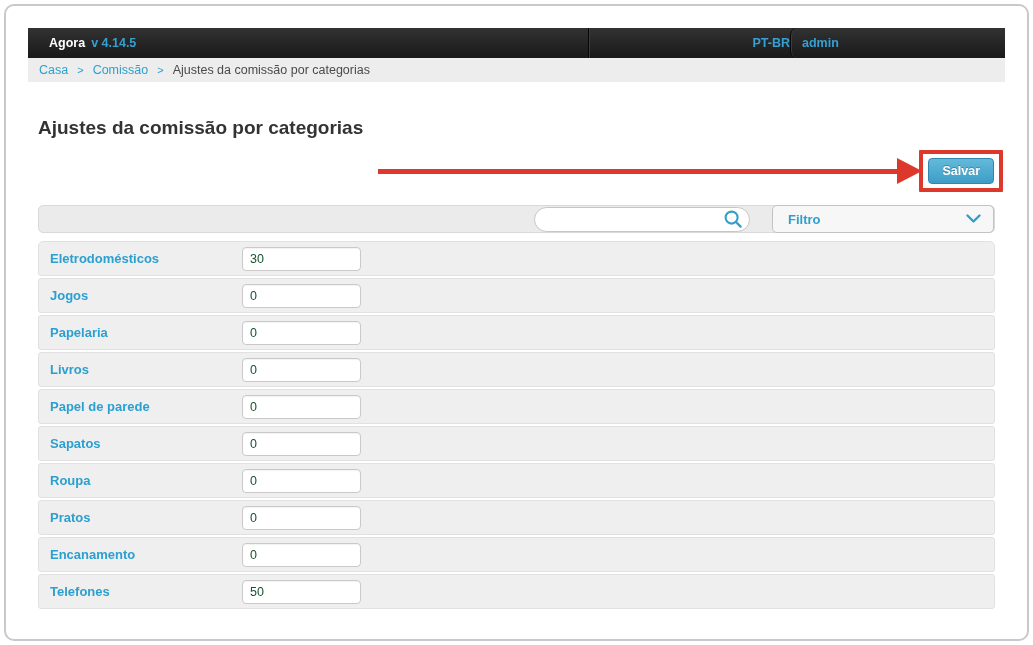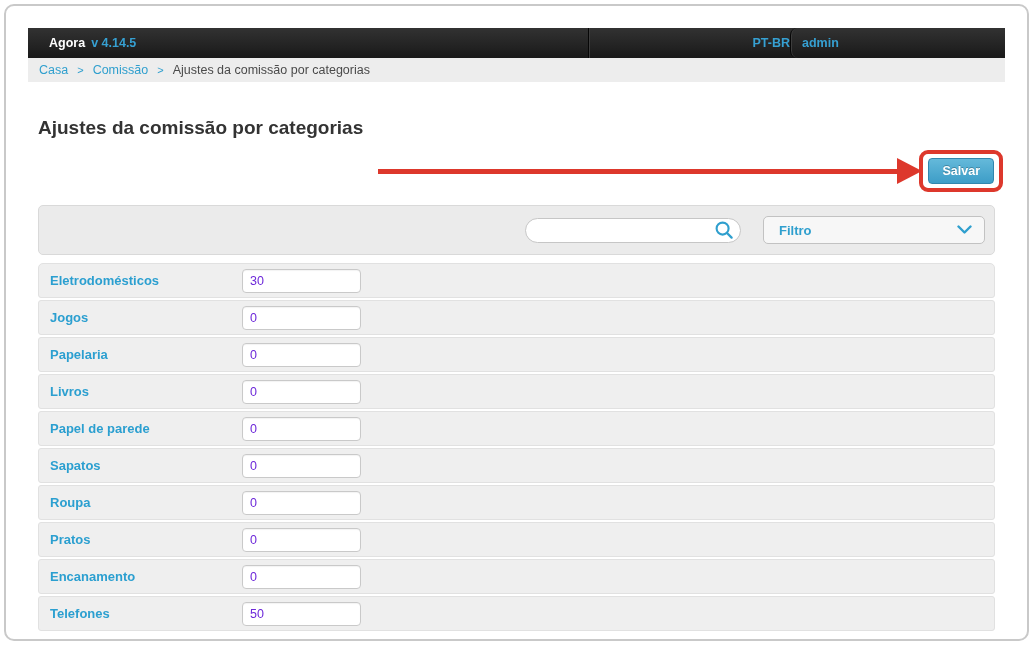--- a/index.html
+++ b/index.html
@@ -20,40 +20,40 @@
   .breadcrumb{height:24px;background:#ededed;display:flex;align-items:center;gap:9px;padding:0 11px;font-size:12.5px;}
   .crumb-link{color:#2f9fce;text-decoration:none;cursor:pointer;}
   .crumb-sep{color:#2f9fce;font-size:11px;}
   .crumb-current{color:#4a4a4a;}
 
   .main{margin:0 10px;position:relative;}
   .page-title{margin:35px 0 0;font-size:19px;font-weight:bold;color:#333;}
 
   
   .save-row{margin-top:10px;height:44px;position:relative;display:flex;justify-content:flex-end;align-items:center;}
-  .annotation-box{border:4px solid #dd382c;border-radius:9px;padding:4px 5px;background:transparent;margin-right:-8px;display:flex;justify-content:flex-end;}
+  .annotation-box{border:4px solid #dd382c;border-radius:1px;padding:4px 5px;background:transparent;margin-right:-8px;display:flex;justify-content:flex-end;}
   .btn-save{background:linear-gradient(180deg,#64b9da,#3d9dc7);border:1px solid #3186ad;border-radius:4px;color:#fff;font-weight:bold;font-size:12.5px;padding:5px 13px;text-shadow:0 -1px 0 rgba(0,0,0,.25);cursor:pointer;font-family:inherit;}
   .annotation-arrow{position:absolute;right:73px;top:50%;transform:translateY(-50%);display:flex;align-items:center;pointer-events:none;}
   .arrow-line{width:520px;height:5px;background:#dd382c;}
   .arrow-head{width:0;height:0;border-left:25px solid #dd382c;border-top:13px solid transparent;border-bottom:13px solid transparent;margin-left:-1px;}
 
   
-  .toolbar{margin-top:12px;height:50px;background:#ebebeb;border:1px solid #d9d9d9;border-radius:5px;display:flex;align-items:center;justify-content:flex-end;gap:22px;padding-right:9px;box-sizing:border-box;}
+  .toolbar{margin-top:12px;height:28px;background:#ebebeb;border:1px solid #d9d9d9;border-radius:5px;display:flex;align-items:center;justify-content:flex-end;gap:22px;box-sizing:border-box;}
   .search-pill{width:216px;height:25px;background:#fff;border:1px solid #c6c6c6;border-radius:13px;display:flex;align-items:center;box-sizing:border-box;padding:0 6px 0 12px;}
   .search-input{flex:1;border:none;outline:none;background:transparent;font-size:12.5px;color:#444;font-family:inherit;min-width:0;}
   .search-icon{display:flex;align-items:center;cursor:pointer;}
   .filter-select{width:222px;height:28px;background:#f7f7f7;border:1px solid #c2c2c2;border-radius:5px;display:flex;align-items:center;justify-content:space-between;box-sizing:border-box;padding:0 12px 0 15px;cursor:pointer;}
   .filter-label{color:#2f9fce;font-size:13px;font-weight:bold;}
 
   
   .rows{margin-top:8px;}
   .cat-row{height:33px;background:#efefef;border:1px solid #e1e1e1;border-radius:3px;margin-bottom:2px;display:flex;align-items:center;padding-left:11px;}
   .rows .cat-row:first-child{border-top-left-radius:5px;border-top-right-radius:5px;}
   .cat-label{width:192px;color:#2b9fd0;font-weight:bold;font-size:13px;}
-  .cat-input{width:103px;height:20px;border:1px solid #c9c9c9;border-radius:4px;background:#fff;font-size:12.5px;color:#6d28d9;padding:1px 7px;font-family:inherit;outline:none;box-shadow:inset 0 1px 1px rgba(0,0,0,.05);}
+  .cat-input{width:103px;height:20px;border:1px solid #c9c9c9;border-radius:4px;background:#fff;font-size:12.5px;color:#14532d;padding:1px 7px;font-family:inherit;outline:none;box-shadow:inset 0 1px 1px rgba(0,0,0,.05);}
 </style>
 </head>
 <body>
 
 <div class="frame">
   <div class="page">
 
     <div class="topbar">
       <div class="seg seg-brand">
         <span class="brand-name">Agora</span>

